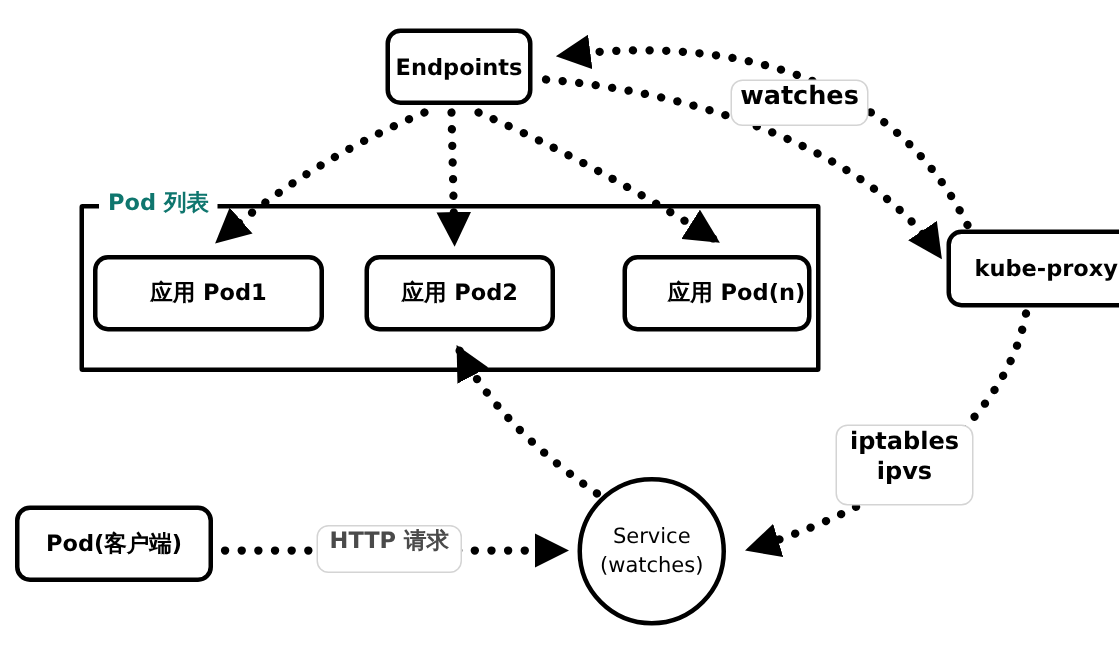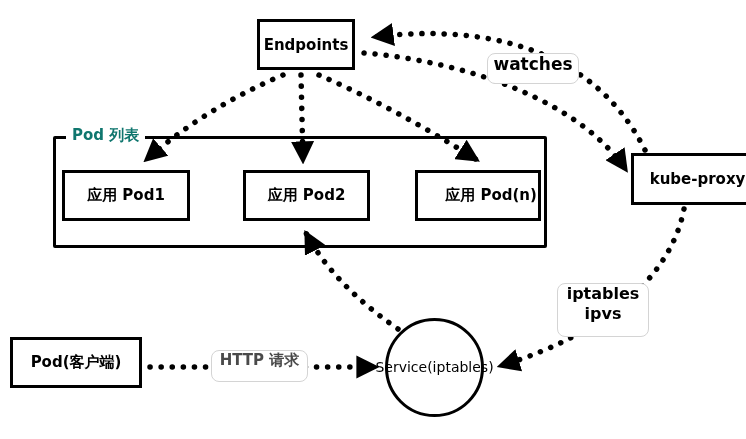--- a/index.html
+++ b/index.html
@@ -11,21 +11,21 @@
     position: relative;
     width: 746px;
     height: 439px;
     background: #ffffff;
     font-family: "DejaVu Sans", "Liberation Sans", sans-serif;
     overflow: hidden;
   }
   .node {
     position: absolute;
     border: 3px solid #000000;
-    border-radius: 0;
+    border-radius: 10px;
     background: #ffffff;
     display: flex;
     align-items: center;
     justify-content: center;
     font-weight: 700;
     font-size: 15px;
     color: #000000;
     box-sizing: border-box;
     text-align: center;
     z-index: 2;
@@ -44,21 +44,21 @@
     left: 10px;
     background: #ffffff;
     padding: 0 6px;
     font-size: 15px;
     font-weight: 600;
     color: #0f766e;
     white-space: nowrap;
   }
   .circle-node {
     border-radius: 50%;
-    flex-direction: row;
+    flex-direction: column;
     font-weight: 400;
     font-size: 14px;
     line-height: 1.3;
   }
   .edge-label {
     position: absolute;
     background: #ffffff;
     border: 1.5px solid #d4d4d4;
     border-radius: 8px;
     display: flex;
@@ -114,39 +114,39 @@
     <path class="dots" d="M 364,53 C 470,62 580,102 626,170" marker-end="url(#arrow)"></path>
     <path class="dots" d="M 684,209 C 672,272 612,332 500,366" marker-end="url(#arrow)"></path>
     <path class="dots" d="M 150,367 L 376,367" marker-end="url(#arrow)"></path>
     <path class="dots" d="M 398,329 Q 333,284 306,233" marker-end="url(#arrow)"></path>
   </svg>
 
   <div class="node" style="left:257px; top:19px; width:98px; height:51px;">
     <span>Endpoints</span>
   </div>
 
-  <div class="node" style="left:62px; top:170px; width:128px; height:51px;">
+  <div class="node" style="left:62px; top:170px; width:154px; height:51px;">
     <span>应用 Pod1</span>
   </div>
 
   <div class="node" style="left:243px; top:170px; width:127px; height:51px;">
     <span>应用 Pod2</span>
   </div>
 
   <div class="node" style="left:415px; top:170px; width:126px; height:51px;padding-left:26px;">
     <span>应用 Pod(n)</span>
   </div>
 
   <div class="node" style="left:631px; top:153px; width:133px; height:52px;">
     <span>kube-proxy</span>
   </div>
 
   <div class="node circle-node" style="left:385px; top:318px; width:99px; height:99px;">
     <span>Service</span>
-    <span>(iptables)</span>
+    <span>(watches)</span>
   </div>
 
   <div class="node" style="left:10px; top:337px; width:132px; height:51px;">
     <span>Pod(客户端)</span>
   </div>
 
   <div class="edge-label" style="left:487px; top:53px; width:92px; height:31px; font-size:17px;">
     <span>watches</span>
   </div>
 

